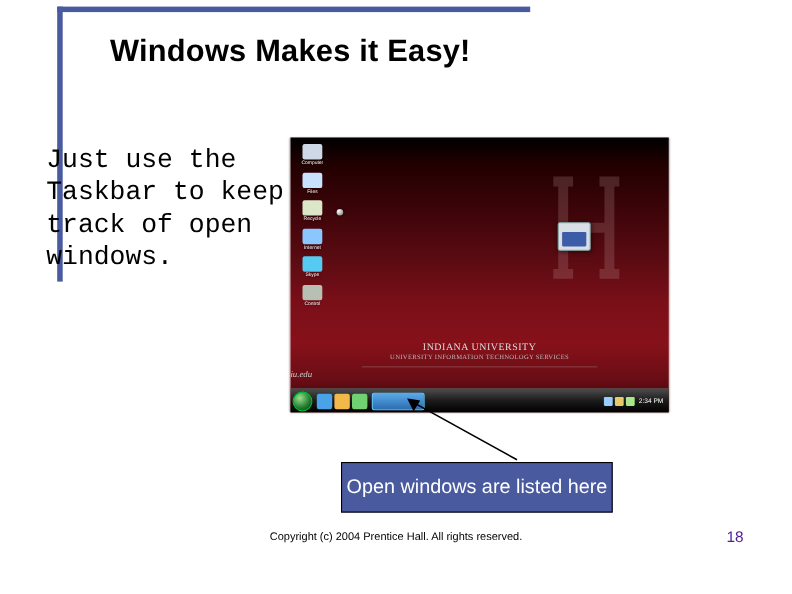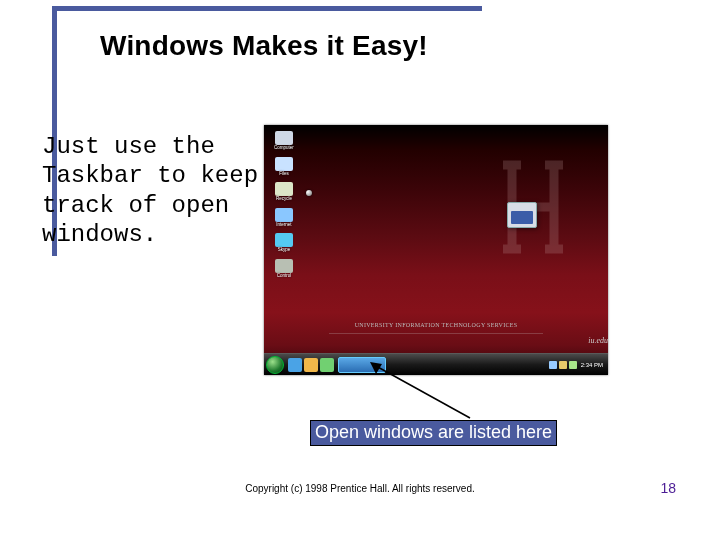--- a/index.html
+++ b/index.html
@@ -82,26 +82,25 @@
     text-align: center;
     color: #bbb;
     font-family: "Times New Roman", serif;
     font-size: 6px;
     letter-spacing: 0.3px;
   }
   .iu-url {
     position: absolute;
     left: 0; right: 0;
     top: 211px;
-    text-align: right;
+    text-align: left;
     color: #ccc;
     font-family: "Brush Script MT", cursive;
     font-size: 8px;
     font-style: italic;
-    padding-left: 40px;
   }
   .iu-hr {
     position: absolute;
     left: 65px; right: 65px;
     top: 208px;
     height: 1px;
     background: rgba(200,200,200,0.25);
   }
   .desktop-icons {
     position: absolute;
@@ -199,21 +198,21 @@
     pointer-events: none;
   }
 
   .callout {
     position: absolute;
     left: 310px;
     top: 420px;
     background: #4a5a9e;
     color: #fff;
     font-size: 18px;
-    padding: 2px 4px;
+    padding: 12px 4px;
     border: 1px solid #000;
     line-height: 1.1;
     text-align: right;
   }
   .copyright {
     position: absolute;
     left: 0; right: 0;
     top: 483px;
     text-align: center;
     font-size: 10px;
@@ -236,20 +235,21 @@
 <h1 class="title">Windows Makes it Easy!</h1>
 
 <p class="body-text">Just use the Taskbar to keep track of open windows.</p>
 
 <div class="desktop">
   <div class="iu-logo">
     <svg viewBox="0 0 60 80">
       <path d="M10 5 h12 v6 h-3 v22 h22 V11 h-3 V5 h12 v6 h-3 v50 h3 v6 H38 v-6 h3 V39 H19 v22 h3 v6 H10 v-6 h3 V11 h-3 z" fill="#c7a1a1"></path>
     </svg>
   </div>
+  <div class="iu-text">INDIANA UNIVERSITY</div>
   <div class="iu-sub">UNIVERSITY INFORMATION TECHNOLOGY SERVICES</div>
   <div class="iu-hr"></div>
   <div class="iu-url">iu.edu</div>
 
   <div class="desktop-icons">
     <div class="dicon">
         <div class="ico" style="background:#cfd8e6"></div>
         <div class="lbl">Computer</div>
       </div>
     <div class="dicon">
@@ -295,14 +295,14 @@
   </div>
 </div>
 
 <svg class="arrow-svg" viewBox="0 0 120 60">
   <line x1="6" y1="4" x2="100" y2="56" stroke="#000" stroke-width="1.5"></line>
   <polygon points="0,0 12,2 6,12" fill="#000"></polygon>
 </svg>
 
 <div class="callout">Open windows are listed here</div>
 
-<div class="copyright">Copyright (c) 1998 Prentice Hall. All rights reserved.</div>
+<div class="copyright">Copyright (c) 2004 Prentice Hall. All rights reserved.</div>
 <div class="page-num">18</div>
 
 </body></html>

